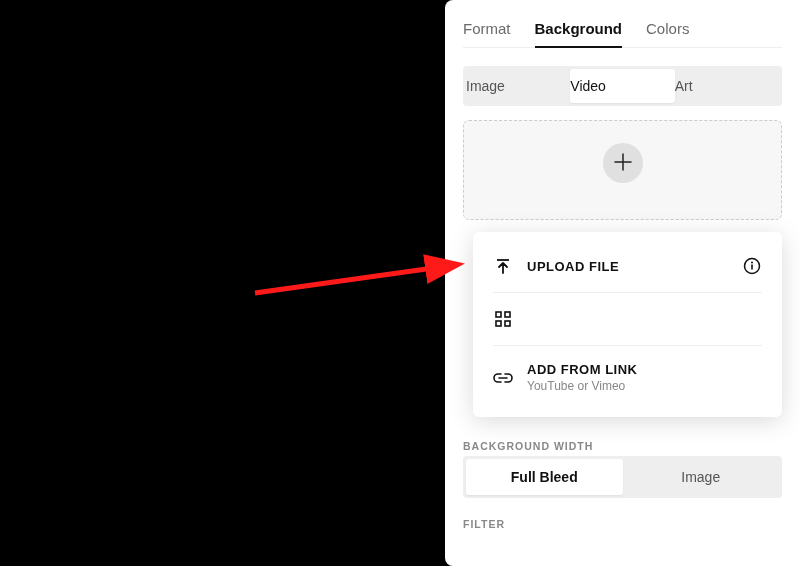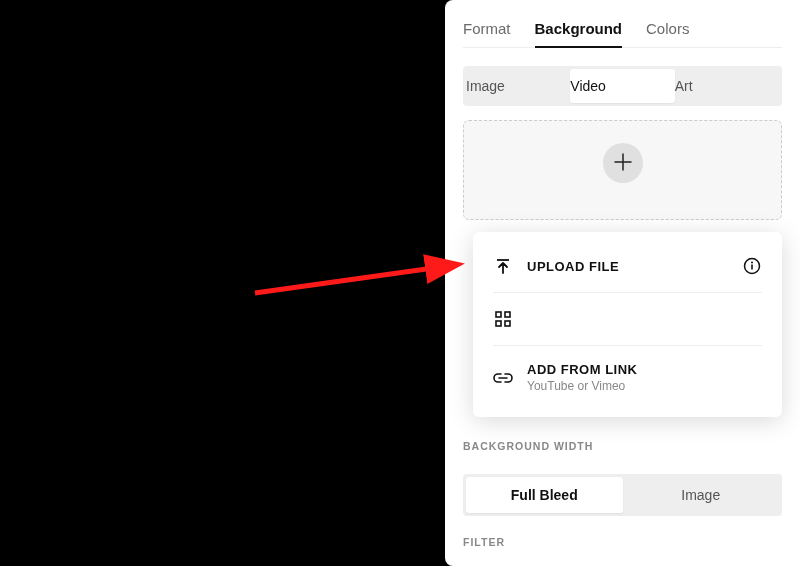--- a/index.html
+++ b/index.html
@@ -152,21 +152,21 @@
       font-size: 10.5px;
       font-weight: 600;
       letter-spacing: 1px;
       color: #888;
       text-transform: uppercase;
     }
     .width-section {
       margin-top: 220px;
     }
     .width-section .section-label {
-      margin-bottom: 22px;
+      margin-bottom: 4px;
     }
     .width-segmented {
       display: flex;
       background: #eeeeee;
       border-radius: 4px;
       padding: 3px;
     }
     .width-segment {
       flex: 1;
       text-align: center;

